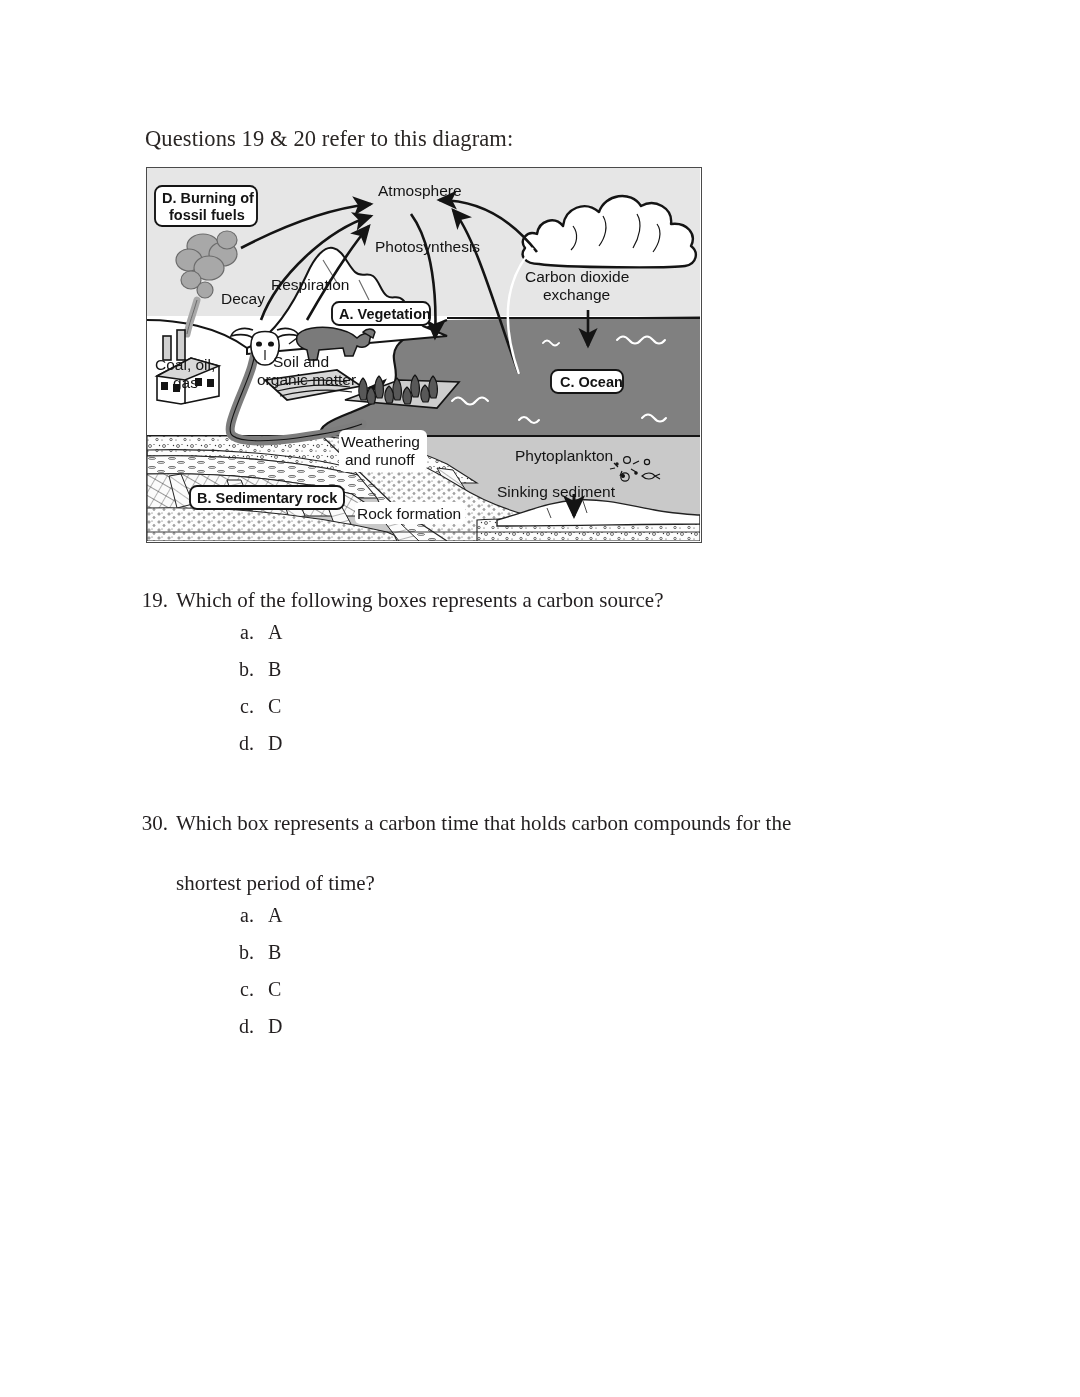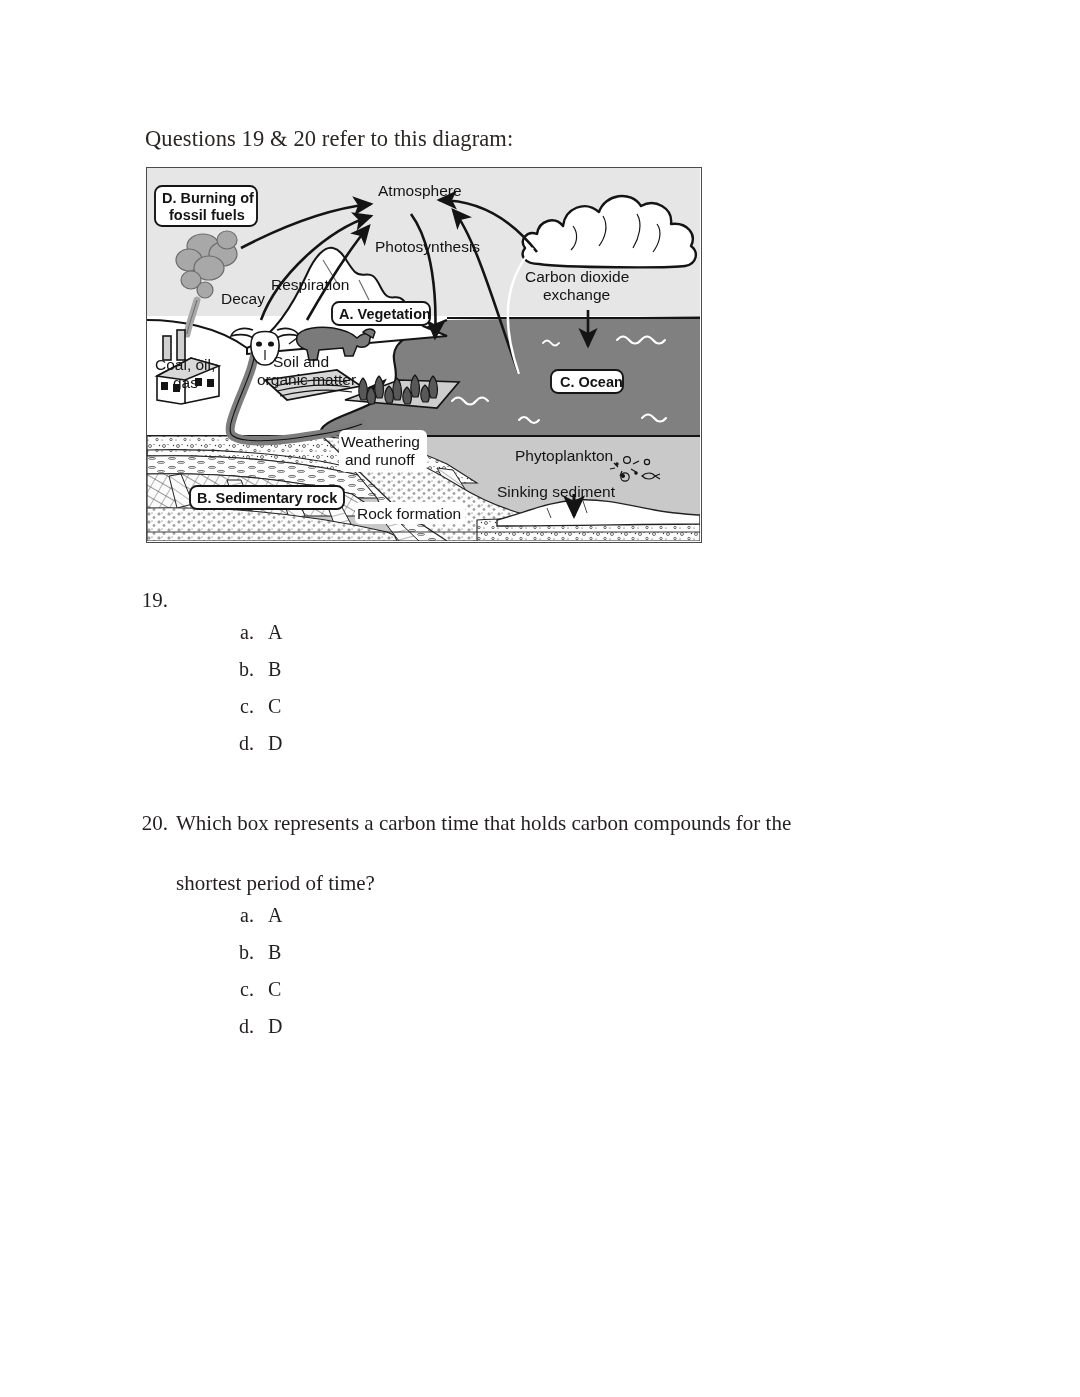--- a/index.html
+++ b/index.html
@@ -383,20 +383,21 @@
       <text class="dlabel" x="50" y="335" font-size="14.5" font-weight="bold">B. Sedimentary rock</text>
 
       <rect x="404" y="202" width="72" height="23" rx="7" fill="#ffffff" stroke="#141414" stroke-width="1.9"></rect>
       <text class="dlabel" x="413" y="219" font-size="14.5" font-weight="bold">C. Ocean</text>
     </svg>
   </div>
 
   <div class="q-block" id="q19">
     <div class="q-row">
       <div class="q-num">19.</div>
+      <div class="q-text">Which of the following boxes represents a carbon source?</div>
     </div>
     <div class="choices">
       <div class="choice">
         <span class="choice-letter">a.</span>
         <span class="choice-value">A</span>
       </div>
       <div class="choice">
         <span class="choice-letter">b.</span>
         <span class="choice-value">B</span>
       </div>
@@ -406,21 +407,21 @@
       </div>
       <div class="choice">
         <span class="choice-letter">d.</span>
         <span class="choice-value">D</span>
       </div>
     </div>
   </div>
 
   <div class="q-block" id="q20">
     <div class="q-row">
-      <div class="q-num">20.</div>
+      <div class="q-num">30.</div>
       <div class="q-text">
         <span>Which box represents a carbon time that holds carbon compounds for the</span>
         <span class="line2">shortest period of time?</span>
       </div>
     </div>
     <div class="choices">
       <div class="choice">
         <span class="choice-letter">a.</span>
         <span class="choice-value">A</span>
       </div>

